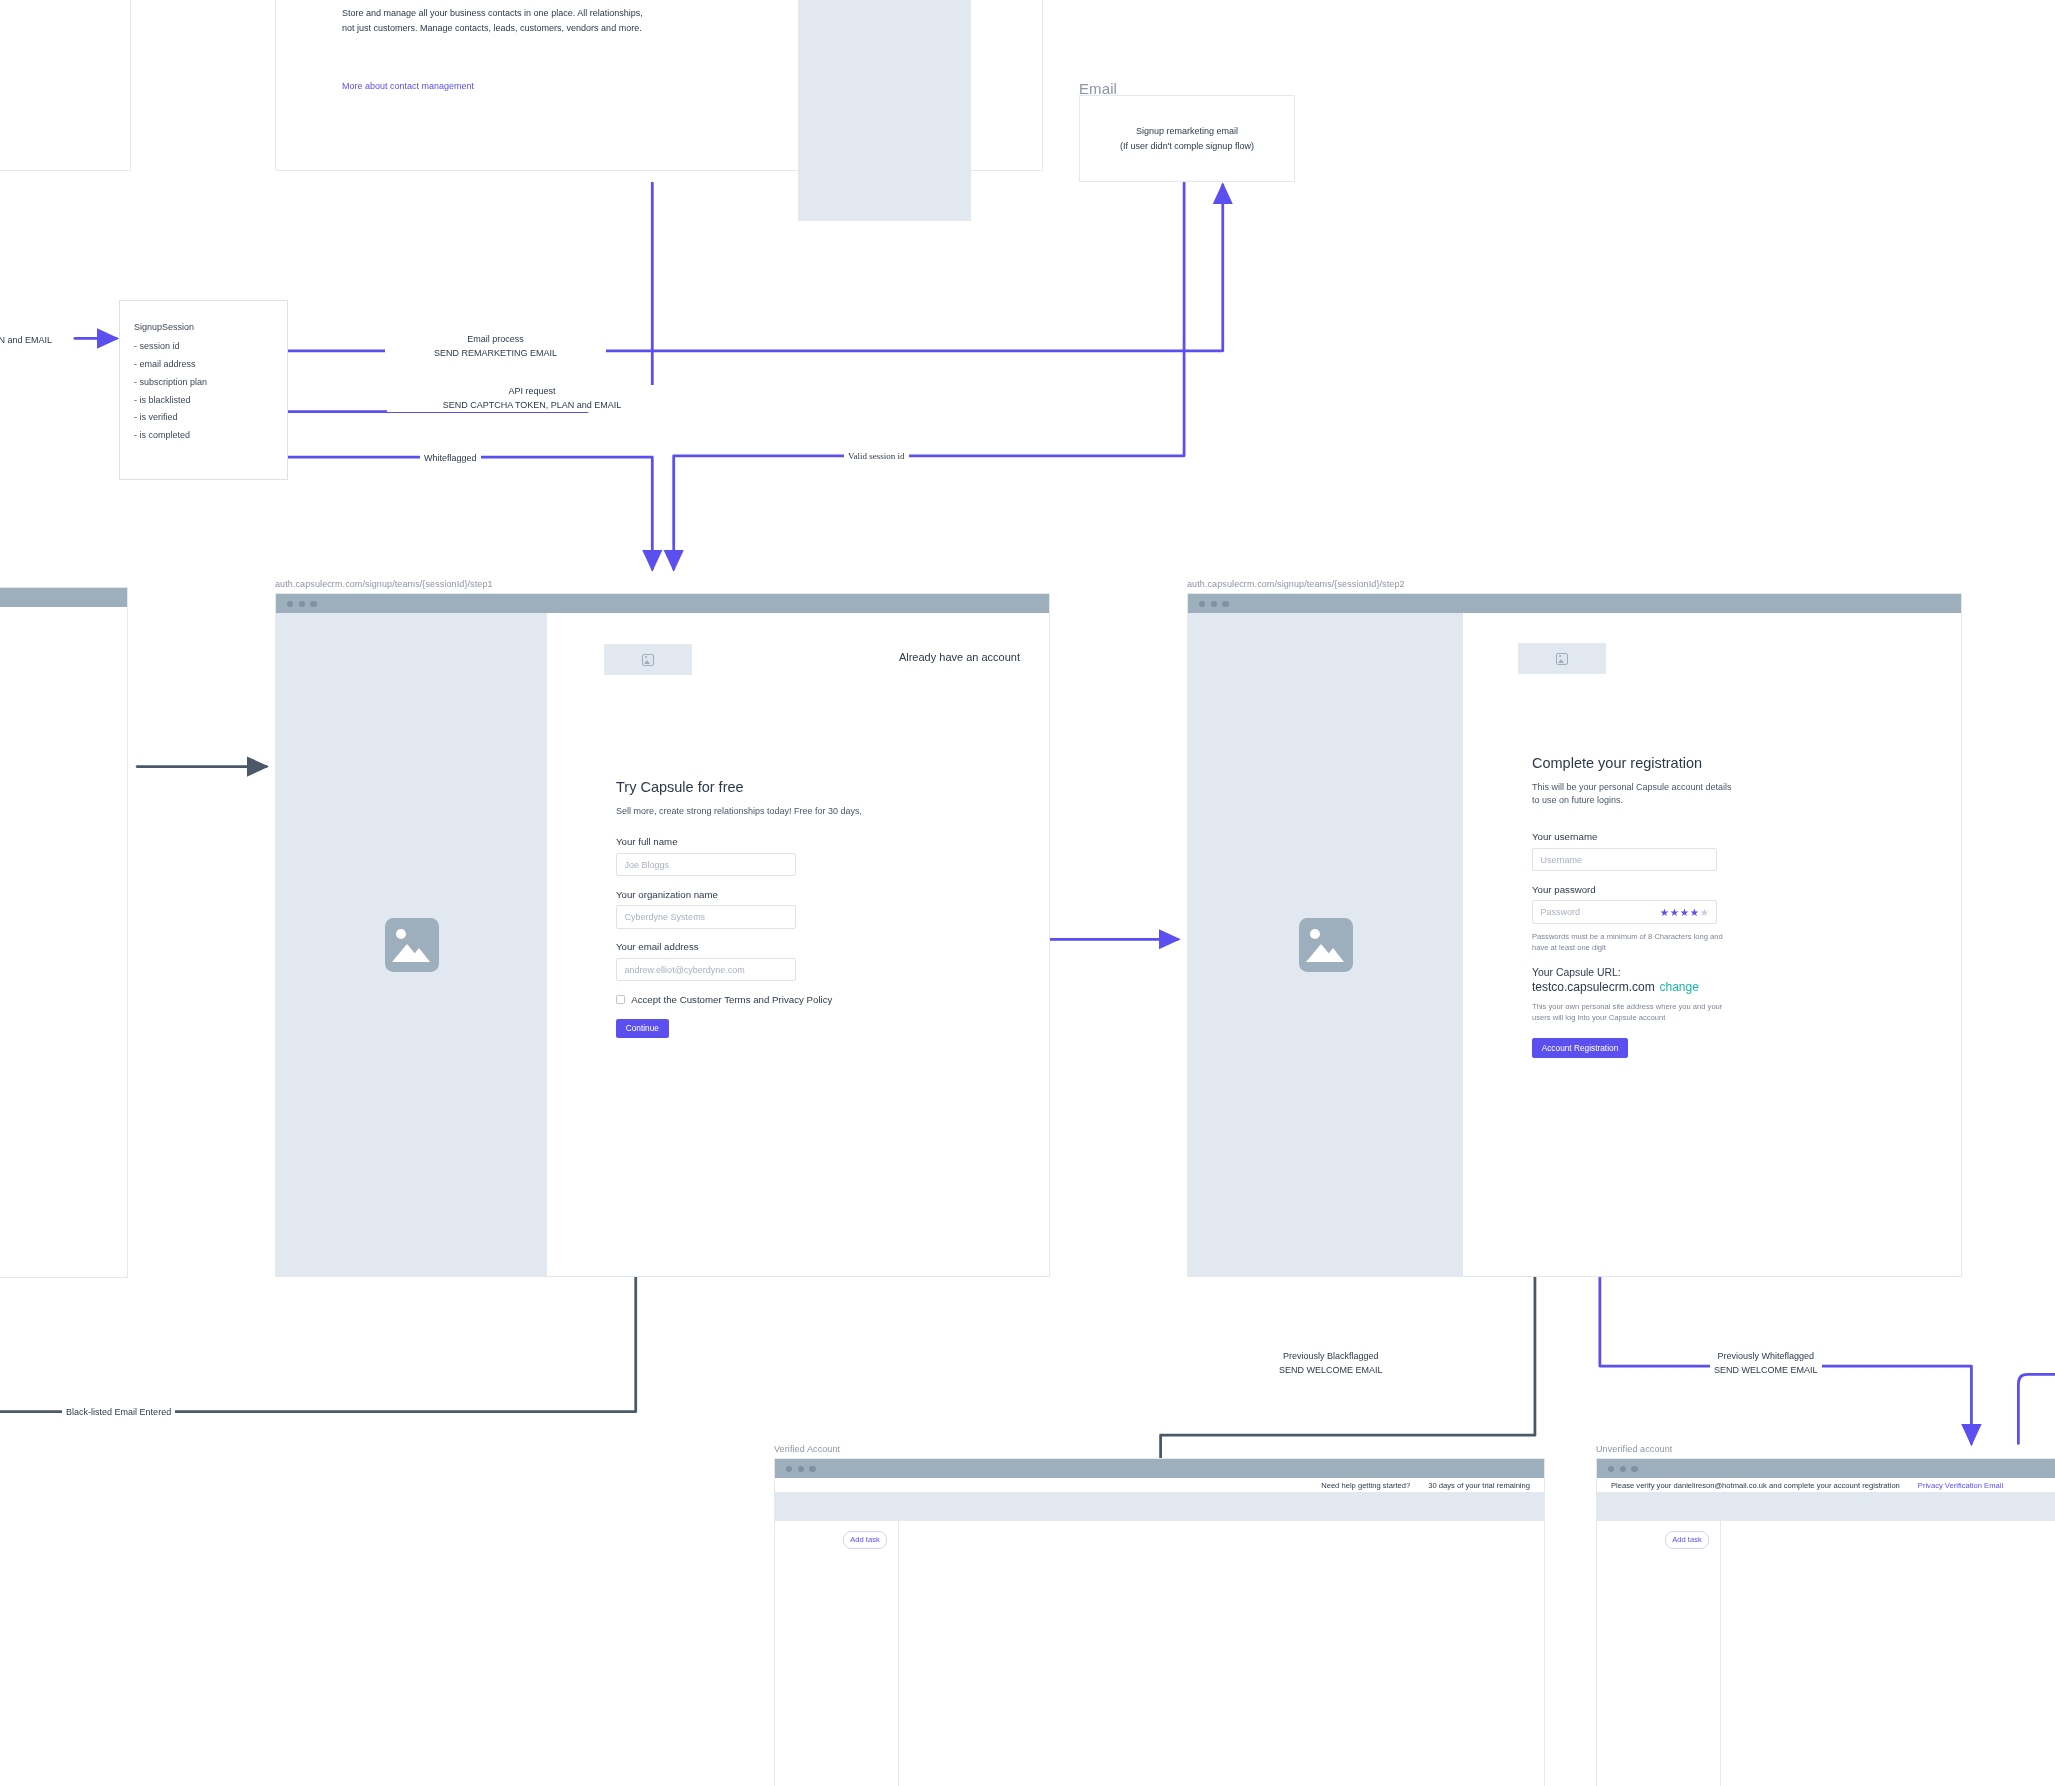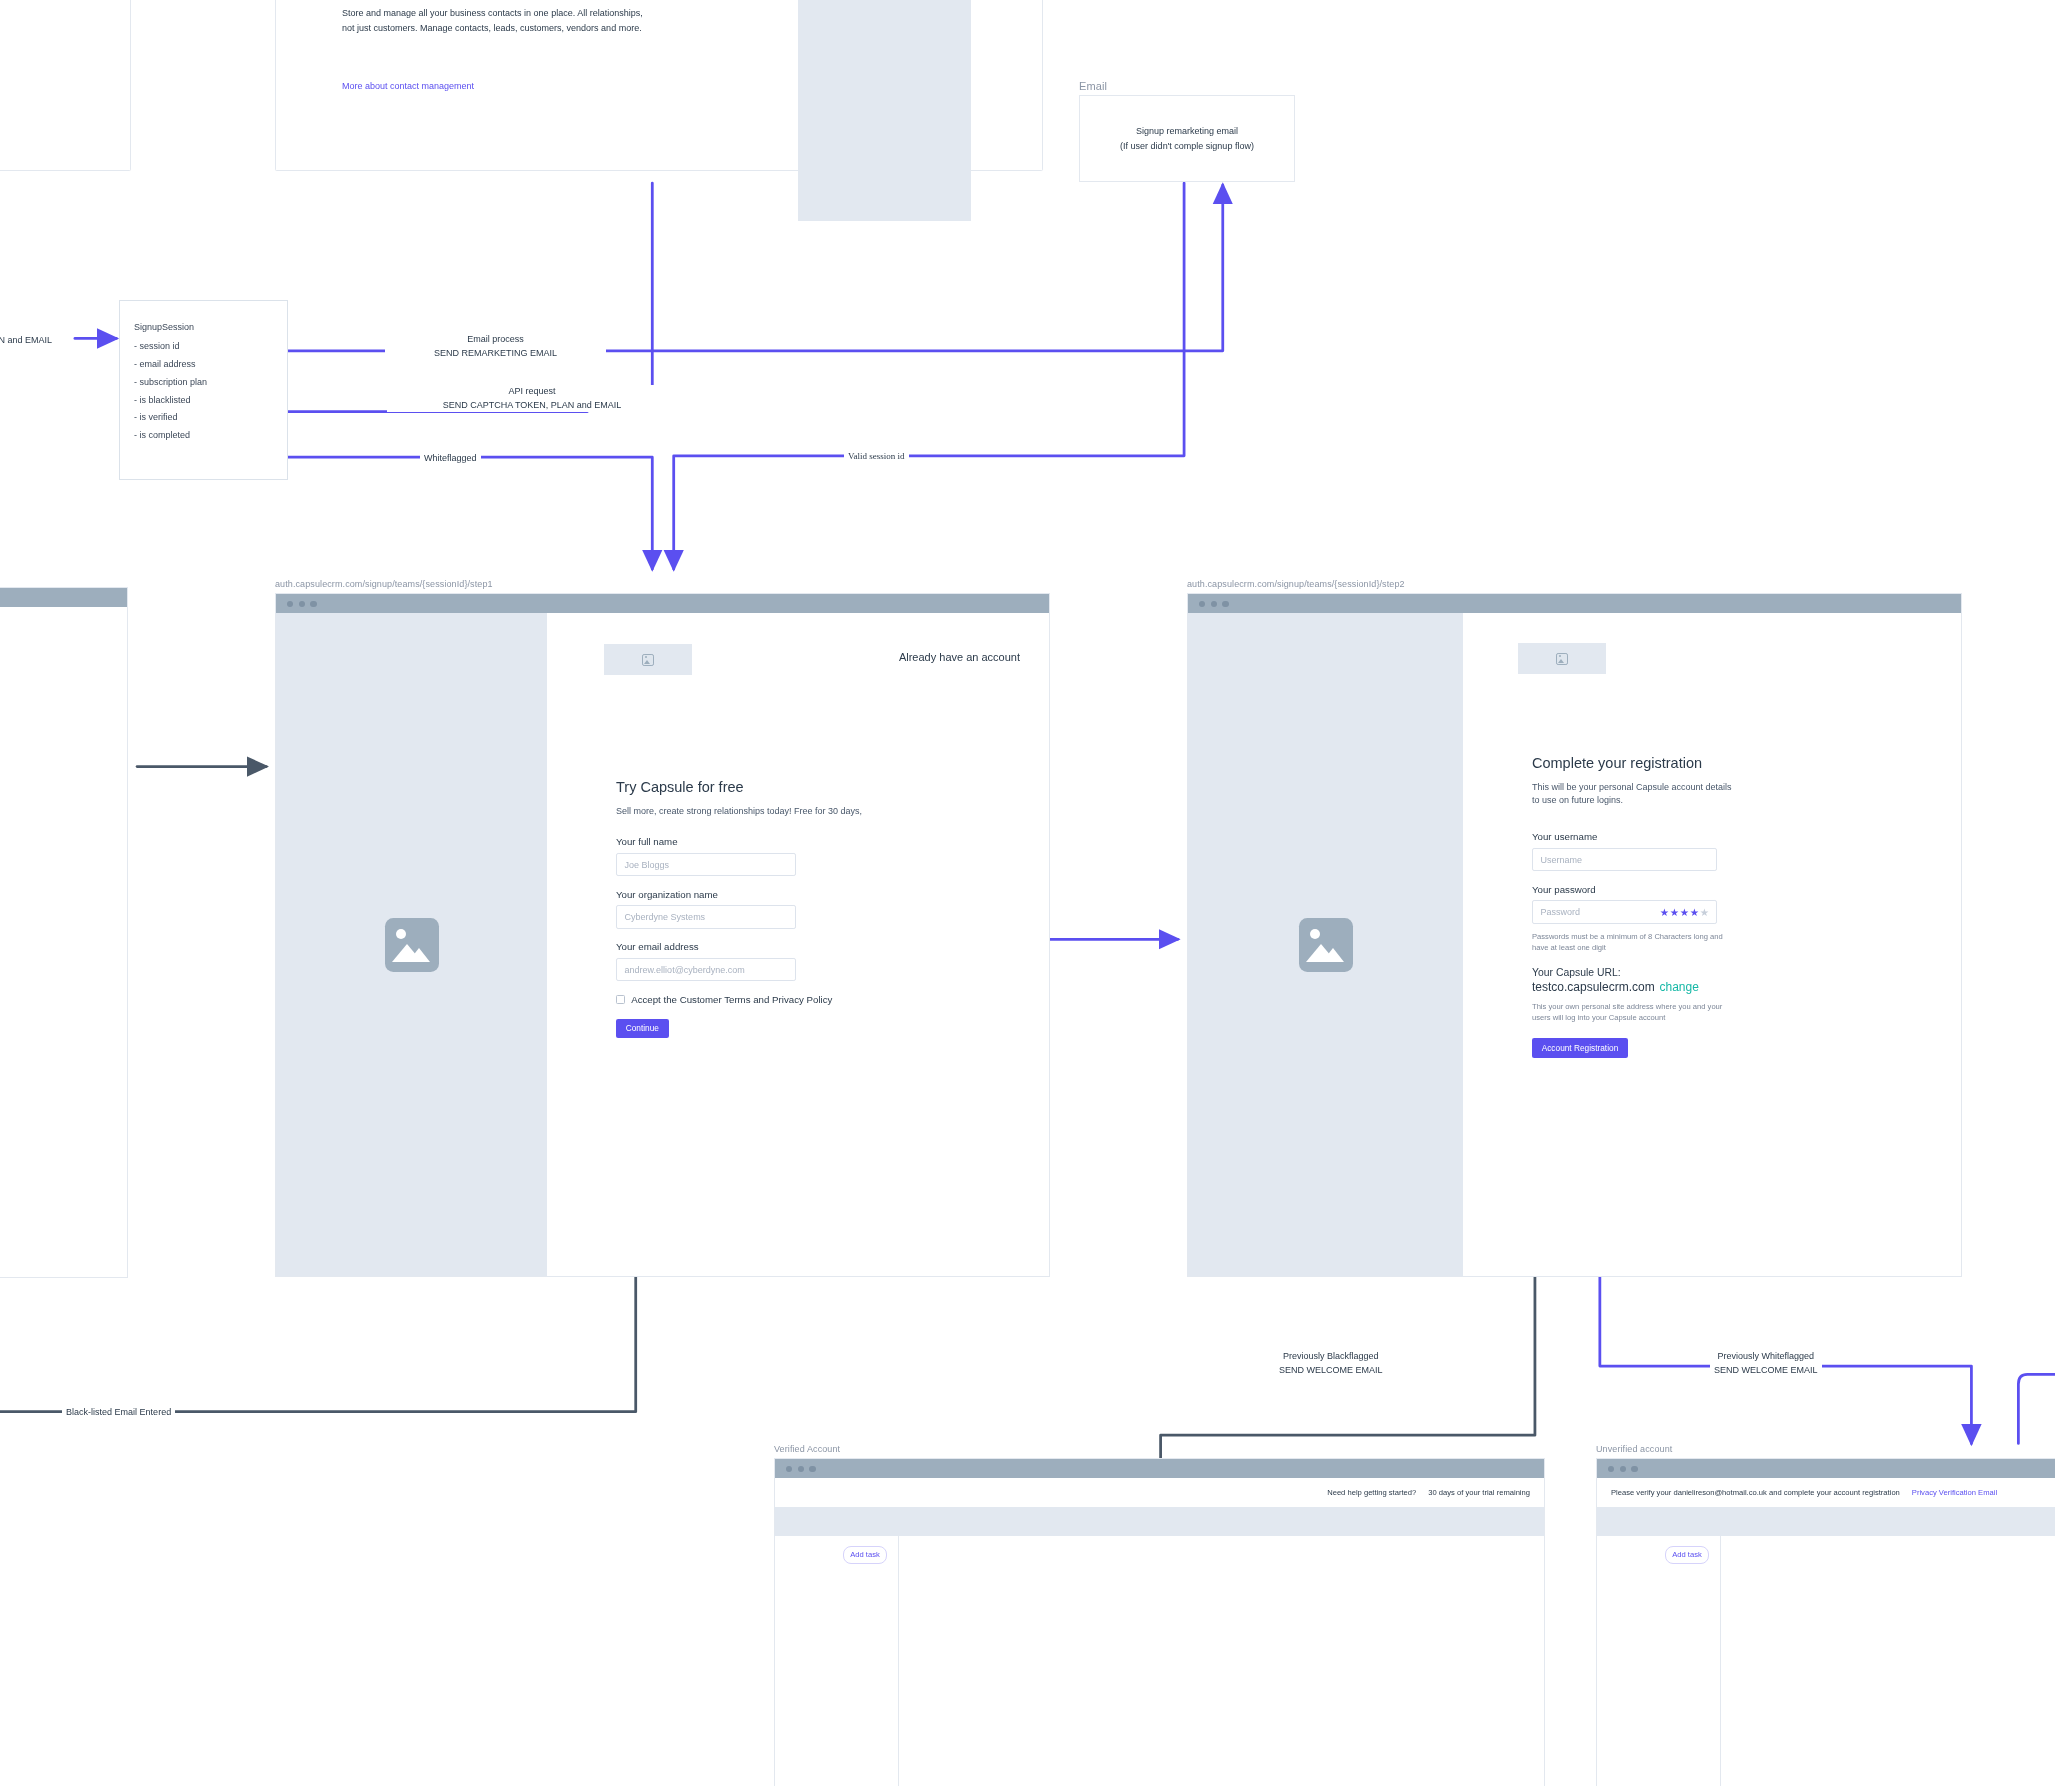--- a/index.html
+++ b/index.html
@@ -166,23 +166,23 @@
 
   
   .wlabel {
     position:absolute; font-size:9px; color:#2b3a4a;
     text-align:center; white-space:nowrap; line-height:1.5;
     background:#ffffff; padding:0 4.1px;
   }
 
   
   .appwin .banner {
-    height:29px; background:#ffffff;
+    height:14px; background:#ffffff;
     display:flex; align-items:center; justify-content:flex-end;
-    padding-right:14px; gap:12px;
+    padding-right:14px; gap:18px;
     font-size:7.6px; color:#2b3a4a; white-space:nowrap;
   }
   .appwin .banner.left { justify-content:flex-start; padding-left:14px; }
   .appwin .subbar { height:29px; background:#e2e8f0; }
   .appwin .content { display:flex; height:100%; background:#fff; }
   .appwin .sidecol {
     width:124px; border-right:0.7px solid #e3e8ef;
     position:relative; background:#fff;
   }
   .addtask {
@@ -238,21 +238,21 @@
   </svg>
 
   <div class="card" style="left:275px; top:-173px; width:768px; height:344px;">
     <div class="mk-body" style="position:absolute; left:66px; top:178px; width:304px;">Store and manage all your business contacts in one place. All relationships, not just customers. Manage contacts, leads, customers, vendors and more.</div>
     <a class="mk-link" style="position:absolute; left:66px; top:238px;">More about contact management</a>
     <div class="mk-imgblock" style="left:522px; top:158px; width:173px; height:235px;"></div>
   </div>
 
   <div class="card" style="left:-145px; top:-173px; width:276px; height:344px;"></div>
 
-  <div class="frame-label" style="left:1079px; top:80px; font-size:11px;">Email</div>
+  <div class="frame-label" style="left:1079px; top:80px; font-size:15px;">Email</div>
   <div class="email-box" style="left:1079px; top:95px; width:216px; height:87px;">
     <div>Signup remarketing email</div>
     <div>(If user didn't comple signup flow)</div>
   </div>
 
   <div class="entity" style="left:119px; top:300px; width:169px; height:180px;">
     <span class="ttl">SignupSession</span>
     <span>- session id</span><br>
     <span>- email address</span><br>
     <span>- subscription plan</span><br>

